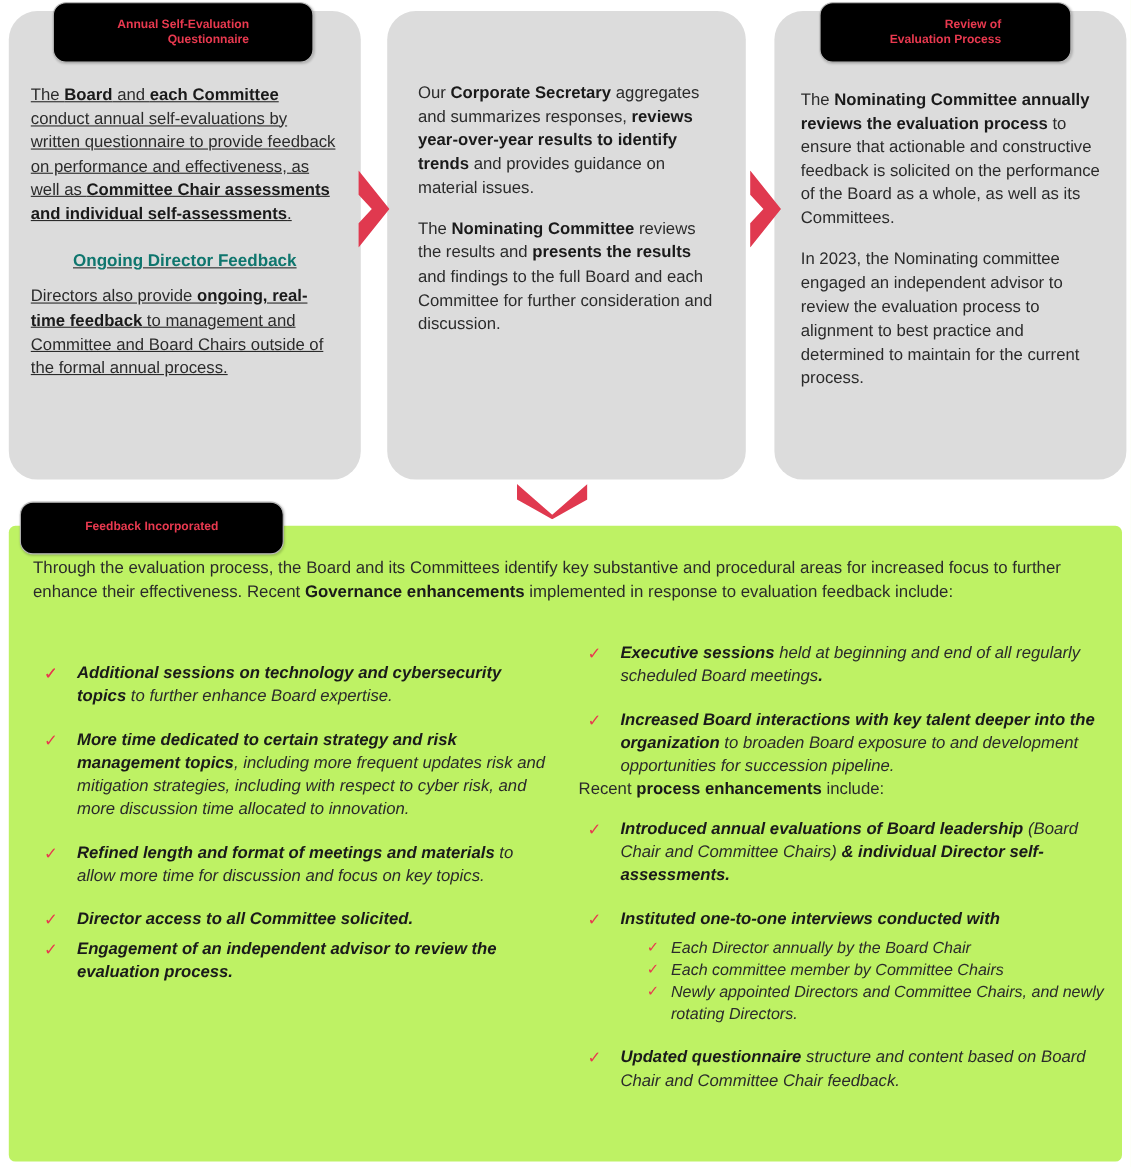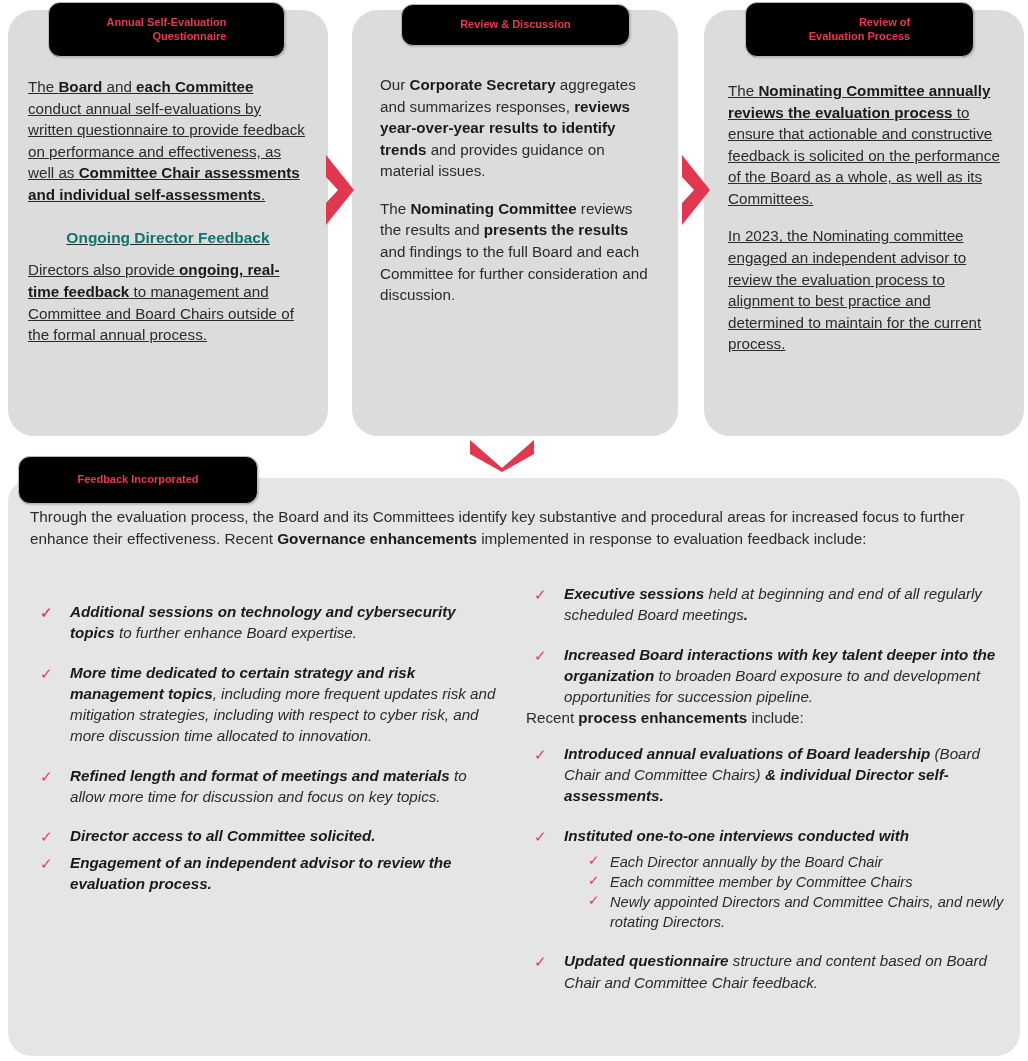--- a/index.html
+++ b/index.html
@@ -59,21 +59,21 @@
   .card-body {
     position: absolute;
     left: 0; right: 0;
     padding: 0 22px;
     font-size: 15.2px;
     line-height: 1.42;
     color: #2b2b2b;
   }
   .card.c1 .card-body { top: 66px; padding: 0 20px 0 20px; text-decoration: underline; }
   .card.c2 .card-body { top: 64px; padding: 0 28px 0 28px; }
-  .card.c3 .card-body { top: 70px; padding: 0 16px 0 24px; text-decoration: underline; }
+  .card.c3 .card-body { top: 70px; padding: 0 16px 0 24px; }
 
   .card-body p { margin: 0 0 16px 0; }
   .card-body p:last-child { margin-bottom: 0; }
   b, strong { font-weight: bold; color: #1a1a1a; }
 
   .sub-head {
     color: #0f766e;
     font-weight: bold;
     font-size: 15.5px;
     text-align: center;
@@ -100,22 +100,22 @@
     z-index: 4;
   }
 
   
   .bottom {
     position: absolute;
     left: 8px;
     top: 478px;
     width: 1012px;
     height: 578px;
-    background: #e5e5e5;
-    border-radius: 24px;
+    background: #bef264;
+    border-radius: 6px;
   }
   .pill.p4 {
     left: 18px; top: 456px;
     width: 240px; height: 48px;
     z-index: 6;
     position: absolute;
   }
 
   .intro {
     position: absolute;
@@ -217,23 +217,20 @@
       <p>The <b>Nominating Committee annually reviews the evaluation process</b> to ensure that actionable and constructive feedback is solicited on the performance of the Board as a whole, as well as its Committees.</p>
       <p>In 2023, the Nominating committee engaged an independent advisor to review the evaluation process to alignment to best practice and determined to maintain for the current process.</p>
     </div>
   </div>
 
   <div class="pill p1">
     <span>
       <span>Annual Self-Evaluation</span><br>
       <span>Questionnaire</span>
     </span>
-  </div>
-  <div class="pill p2">
-    <span>Review &amp; Discussion</span>
   </div>
   <div class="pill p3">
     <span>
       <span>Review of</span><br>
       <span>Evaluation Process</span>
     </span>
   </div>
 
   <div class="chev-right a1">
     <svg width="34" height="70" viewBox="0 0 34 70" xmlns="http://www.w3.org/2000/svg">

